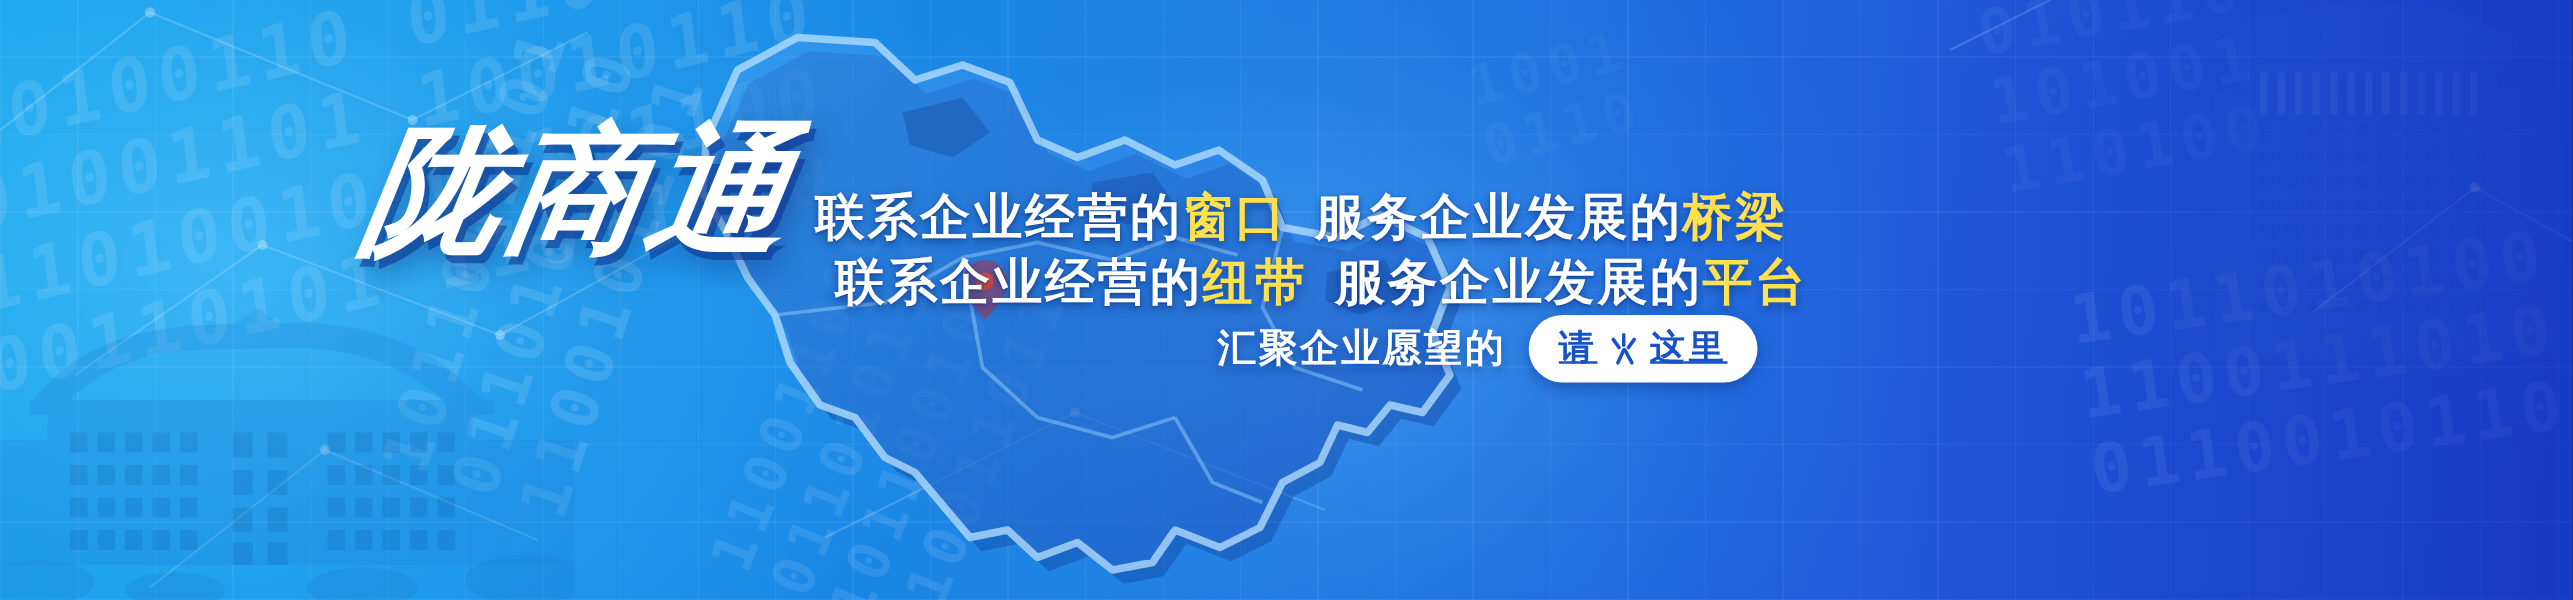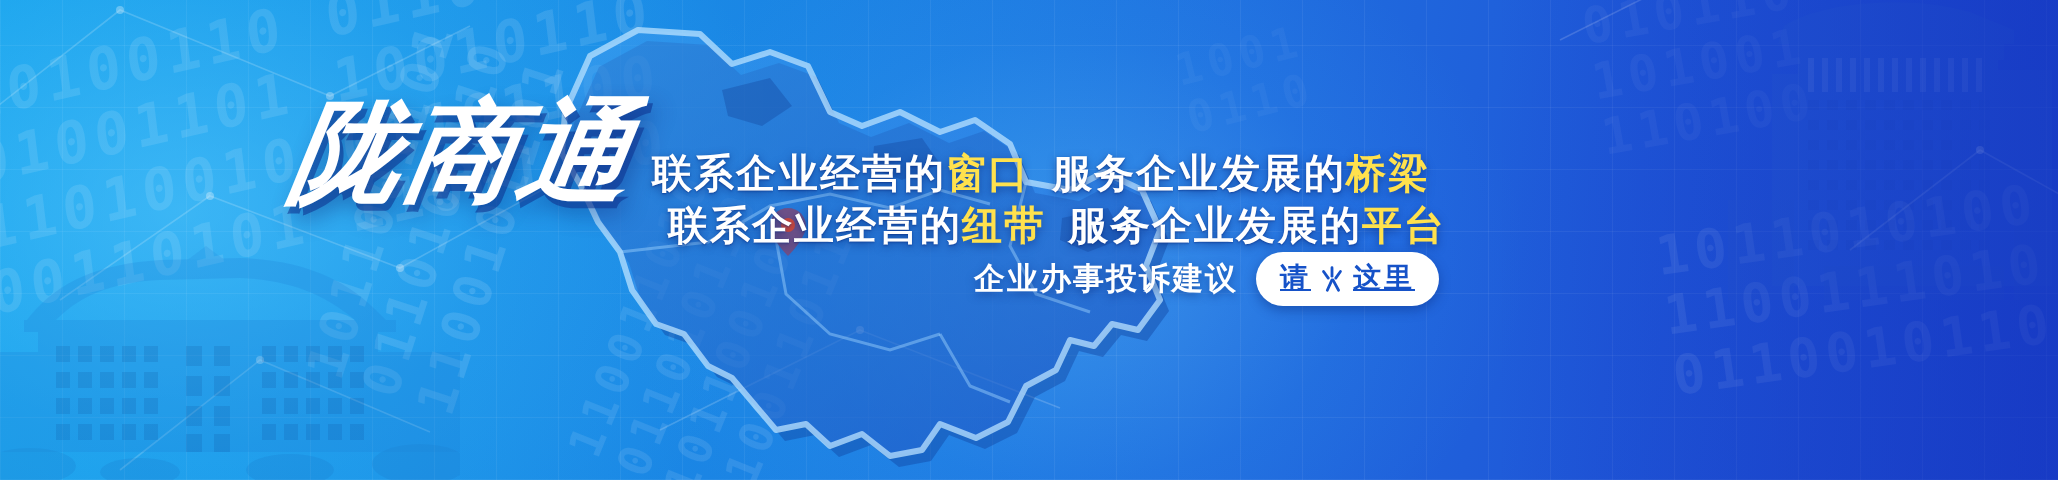--- a/index.html
+++ b/index.html
@@ -453,21 +453,21 @@
 
     <div class="sub-line sub-1">
       <span>联系企业经营的</span><span class="hl">窗口</span><span class="gap"></span><span>服务企业发展的</span><span class="hl">桥梁</span>
     </div>
 
     <div class="sub-line sub-2">
       <span>联系企业经营的</span><span class="hl">纽带</span><span class="gap"></span><span>服务企业发展的</span><span class="hl">平台</span>
     </div>
 
     <div class="cta">
-      <span class="cta-text">企业办事投诉建议</span>
+      <span class="cta-text">汇聚企业愿望的</span>
       <a class="pill" href="#">
         <span>请</span>
         <span class="clickicon">
           <svg viewBox="0 0 32 32" width="30" height="30" aria-hidden="true">
             <g stroke="#1652c8" stroke-width="3" stroke-linecap="round">
               <line x1="16" y1="4" x2="16" y2="13"></line>
               <line x1="7" y1="8" x2="12" y2="15"></line>
               <line x1="25" y1="8" x2="20" y2="15"></line>
               <line x1="16" y1="17" x2="11" y2="28"></line>
               <line x1="17" y1="17" x2="23" y2="28"></line>

